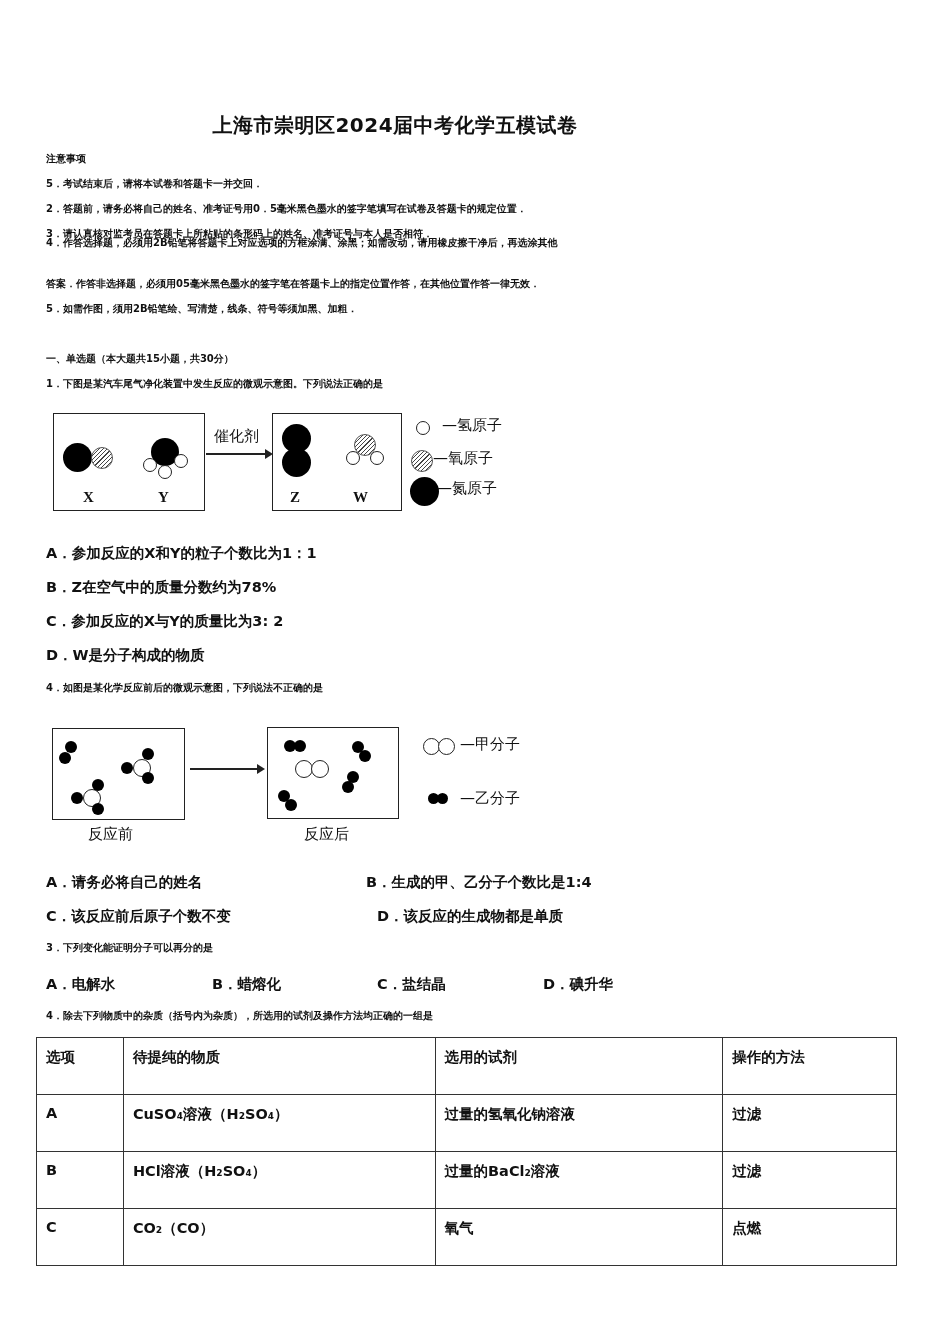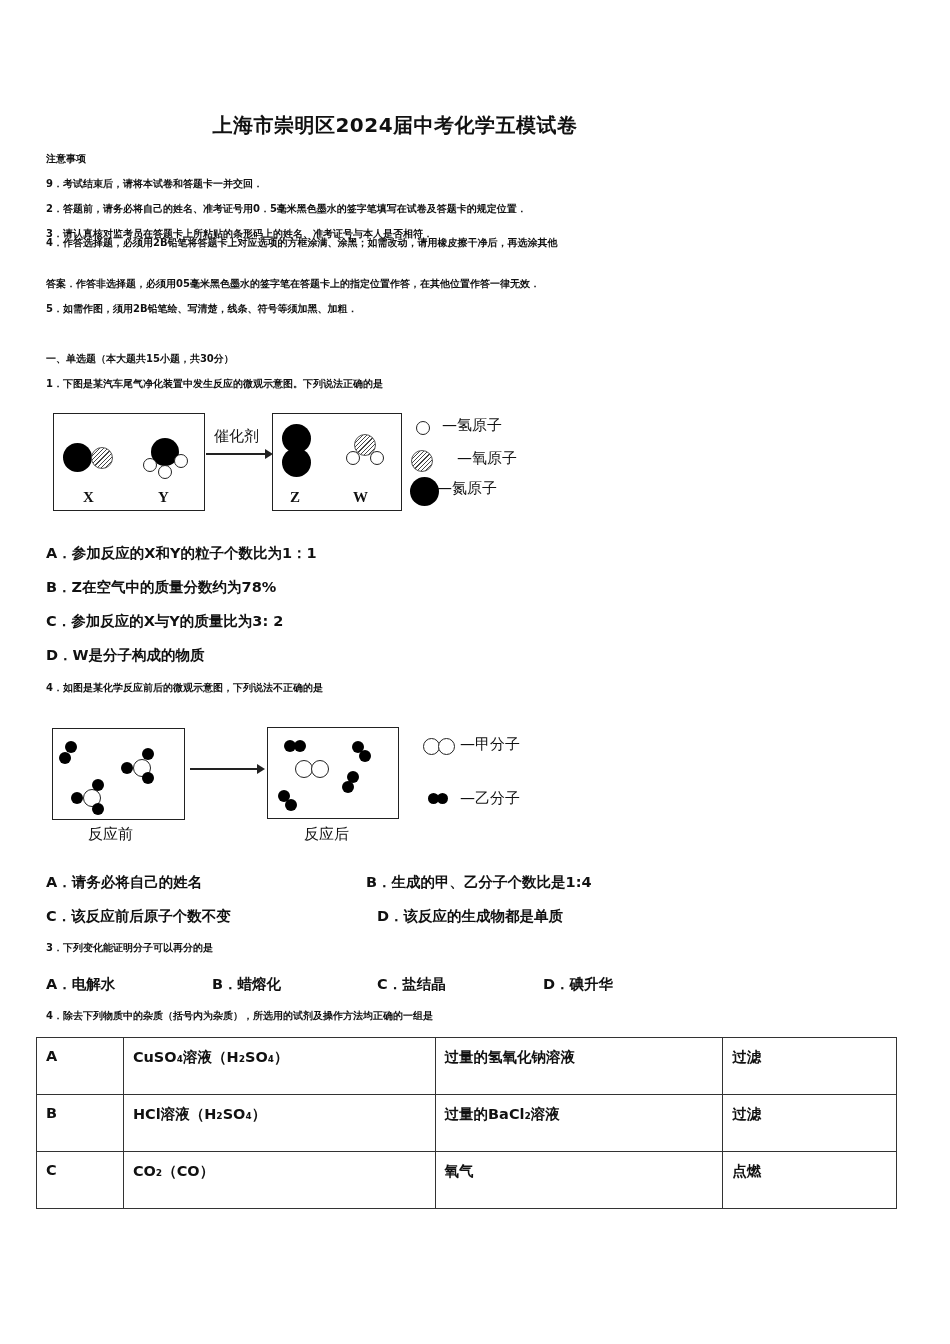--- a/index.html
+++ b/index.html
@@ -23,21 +23,21 @@
   table.q4 { position: absolute; left: 36px; top: 1037px; width: 861px; border-collapse: collapse; }
   table.q4 td { border: 1.5px solid #333; height: 46px; vertical-align: top; padding: 10px 9px 0 9px;
                 font-size: 14.5px; font-weight: bold; font-family: "DejaVu Sans", "Liberation Sans", sans-serif; }
 </style>
 </head>
 <body>
 
 <div class="abs title">上海市崇明区2024届中考化学五模试卷</div>
 
 <div class="abs line" style="top:152px">注意事项</div>
-<div class="abs line" style="top:177px">9．考试结束后，请将本试卷和答题卡一并交回．</div>
+<div class="abs line" style="top:177px">5．考试结束后，请将本试卷和答题卡一并交回．</div>
 <div class="abs line" style="top:202px">2．答题前，请务必将自己的姓名、准考证号用0．5毫米黑色墨水的签字笔填写在试卷及答题卡的规定位置．</div>
 <div class="abs line" style="top:227px">3．请认真核对监考员在答题卡上所粘贴的条形码上的姓名、准考证号与本人是否相符．</div>
 <div class="abs line" style="top:236px">4．作答选择题，必须用2B铅笔将答题卡上对应选项的方框涂满、涂黑；如需改动，请用橡皮擦干净后，再选涂其他</div>
 <div class="abs line" style="top:277px">答案．作答非选择题，必须用05毫米黑色墨水的签字笔在答题卡上的指定位置作答，在其他位置作答一律无效．</div>
 <div class="abs line" style="top:302px">5．如需作图，须用2B铅笔绘、写清楚，线条、符号等须加黑、加粗．</div>
 
 <div class="abs line" style="top:352px">一、单选题（本大题共15小题，共30分）</div>
 <div class="abs line" style="top:377px">1．下图是某汽车尾气净化装置中发生反应的微观示意图。下列说法正确的是</div>
 
 <div class="abs" style="left:40px; top:405px; width:480px; height:115px;">
@@ -59,21 +59,21 @@
     <div class="atom n" style="left:9px; top:34px; width:29px; height:29px;"></div>
     <div class="atom o" style="left:81px; top:20px; width:22px; height:22px;"></div>
     <div class="atom h" style="left:73px; top:37px; width:14px; height:14px;"></div>
     <div class="atom h" style="left:97px; top:37px; width:14px; height:14px;"></div>
     <div class="abs lbl" style="left:17px; top:75px;">Z</div>
     <div class="abs lbl" style="left:80px; top:75px;">W</div>
   </div>
   <div class="atom h" style="left:376px; top:16px; width:14px; height:14px;"></div>
   <div class="abs legend" style="left:402px; top:11px;">—氢原子</div>
   <div class="atom o" style="left:371px; top:45px; width:22px; height:22px;"></div>
-  <div class="abs legend" style="left:393px; top:44px;padding-left:24px;">—氧原子</div>
+  <div class="abs legend" style="left:393px; top:44px;">—氧原子</div>
   <div class="atom n" style="left:370px; top:72px; width:29px; height:29px;"></div>
   <div class="abs legend" style="left:397px; top:74px;">—氮原子</div>
 </div>
 
 <div class="abs opt" style="left:46px; top:544px">A．参加反应的X和Y的粒子个数比为1：1</div>
 <div class="abs opt" style="left:46px; top:578px">B．Z在空气中的质量分数约为78%</div>
 <div class="abs opt" style="left:46px; top:612px">C．参加反应的X与Y的质量比为3: 2</div>
 <div class="abs opt" style="left:46px; top:646px">D．W是分子构成的物质</div>
 
 <div class="abs line" style="top:681px">4．如图是某化学反应前后的微观示意图，下列说法不正确的是</div>
@@ -129,20 +129,26 @@
 <div class="abs line" style="top:1009px">4．除去下列物质中的杂质（括号内为杂质），所选用的试剂及操作方法均正确的一组是</div>
 
 <table class="q4">
   <colgroup>
       <col style="width:87px">
       <col style="width:312px">
       <col style="width:288px">
       <col style="width:174px">
     </colgroup>
   <tbody>
+      <tr>
+    <td>选项</td>
+    <td>待提纯的物质</td>
+    <td>选用的试剂</td>
+    <td>操作的方法</td>
+  </tr>
   <tr>
     <td>A</td>
     <td>CuSO₄溶液（H₂SO₄）</td>
     <td>过量的氢氧化钠溶液</td>
     <td>过滤</td>
   </tr>
   <tr>
     <td>B</td>
     <td>HCl溶液（H₂SO₄）</td>
     <td>过量的BaCl₂溶液</td>

